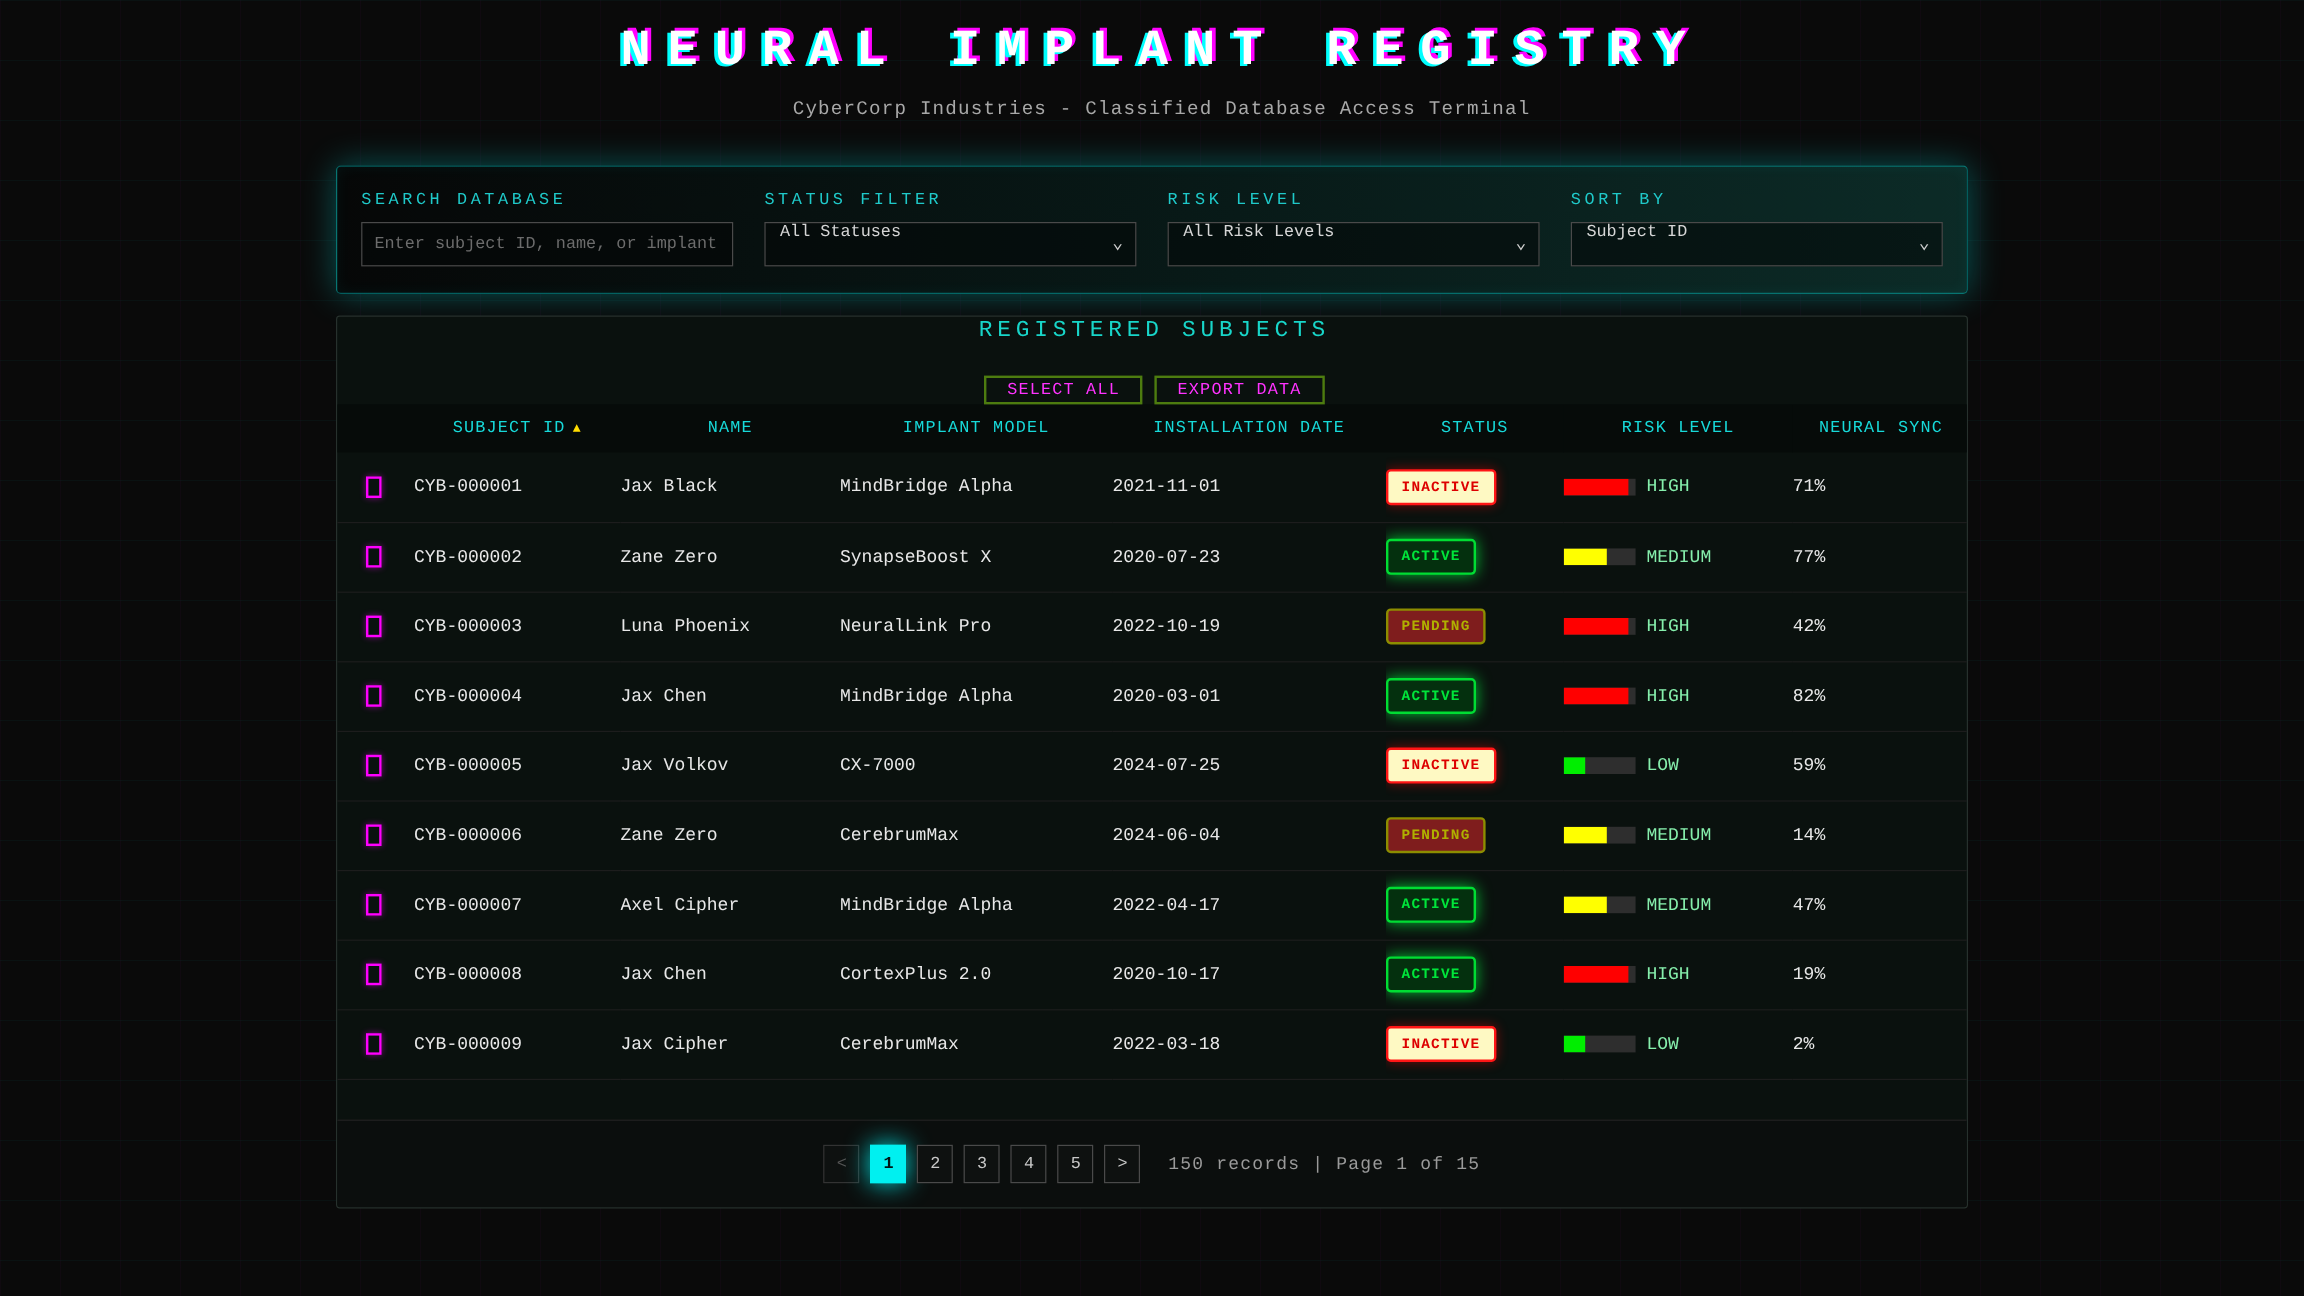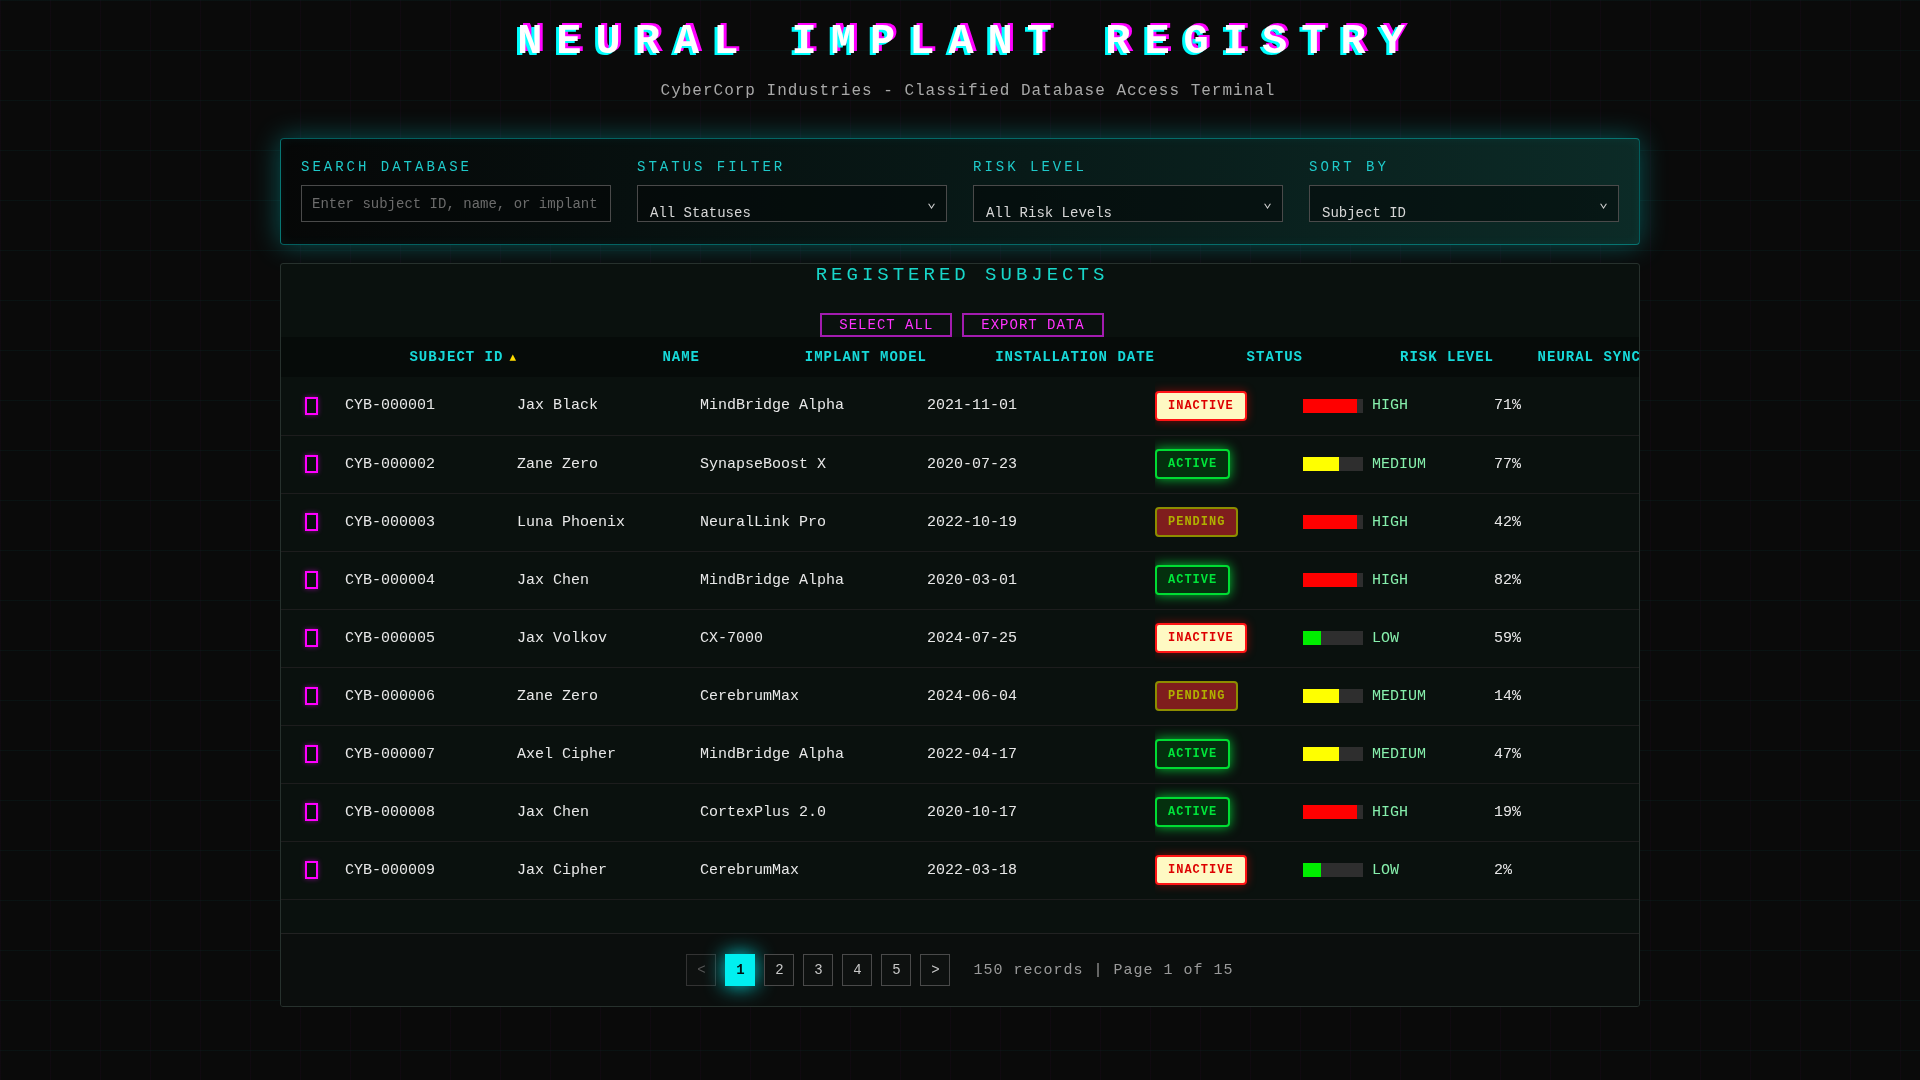--- a/index.html
+++ b/index.html
@@ -39,40 +39,40 @@
   }
   .text-input {
     width:100%; height:37px; background:rgba(5,8,8,0.75);
     border:1px solid #4a4a4a; color:#cccccc; font:inherit; font-size:14px;
     padding:0 10px; outline:none;
   }
   .text-input::placeholder { color:#6c6c6c; }
   .select {
     position:relative; width:100%; height:37px; background:rgba(4,7,7,0.55);
     border:1px solid #4a4a4a; color:#d6d6d6; font-size:14px;
-    display:flex; align-items:flex-end; padding:0 28px 0 12px; cursor:pointer;
+    display:flex; align-items:flex-start; padding:0 28px 0 12px; cursor:pointer;
   }
   .select .chevron { position:absolute; right:10px; top:50%; transform:translateY(-58%); color:#cfcfcf; font-size:15px; }
 
   
   .table-panel {
     position:relative; margin-top:18px; height:744px; overflow:hidden;
     background:#0a110e; border:1px solid #27312d; border-radius:3px;
   }
   .panel-head { height:73px; display:flex; align-items:center; justify-content:space-between; padding:0 18px 0 22px;flex-direction:column; }
   .panel-title { color:#18d6c9; font-size:19px; letter-spacing:4px; font-weight:400; }
   .panel-actions { display:flex; gap:10px; }
   .ghost-btn {
-    background:transparent; border:2px solid #a21caf; color:#ff33ff;
+    background:transparent; border:2px solid #4d7c0f; color:#ff33ff;
     font:inherit; font-size:14px; letter-spacing:1px; padding:2px 17px; cursor:pointer;
   }
 
   table { width:100%; border-collapse:collapse; table-layout:fixed; }
   thead tr { background:#060b09; height:40px; }
-  th { text-align:right; color:#17d9d9; font-size:14px; font-weight:700; letter-spacing:1px; white-space:nowrap; cursor:pointer; }
+  th { text-align:center; color:#17d9d9; font-size:14px; font-weight:400; letter-spacing:1px; white-space:nowrap; cursor:pointer; }
   .sort-arrow { color:#ffdd00; font-size:11px; margin-left:6px; }
   tbody tr { height:58px; border-bottom:1px solid #1d1d1d; }
   td { font-size:15px; color:#e8e8e8; white-space:nowrap; overflow:hidden; }
   .cb-cell { padding-left:24px; }
   .checkbox {
     display:block; width:13px; height:18px; border:2px solid #ff00ff;
     box-shadow:0 0 5px rgba(255,0,255,0.45); cursor:pointer; background:transparent;
   }
 
   .badge {

